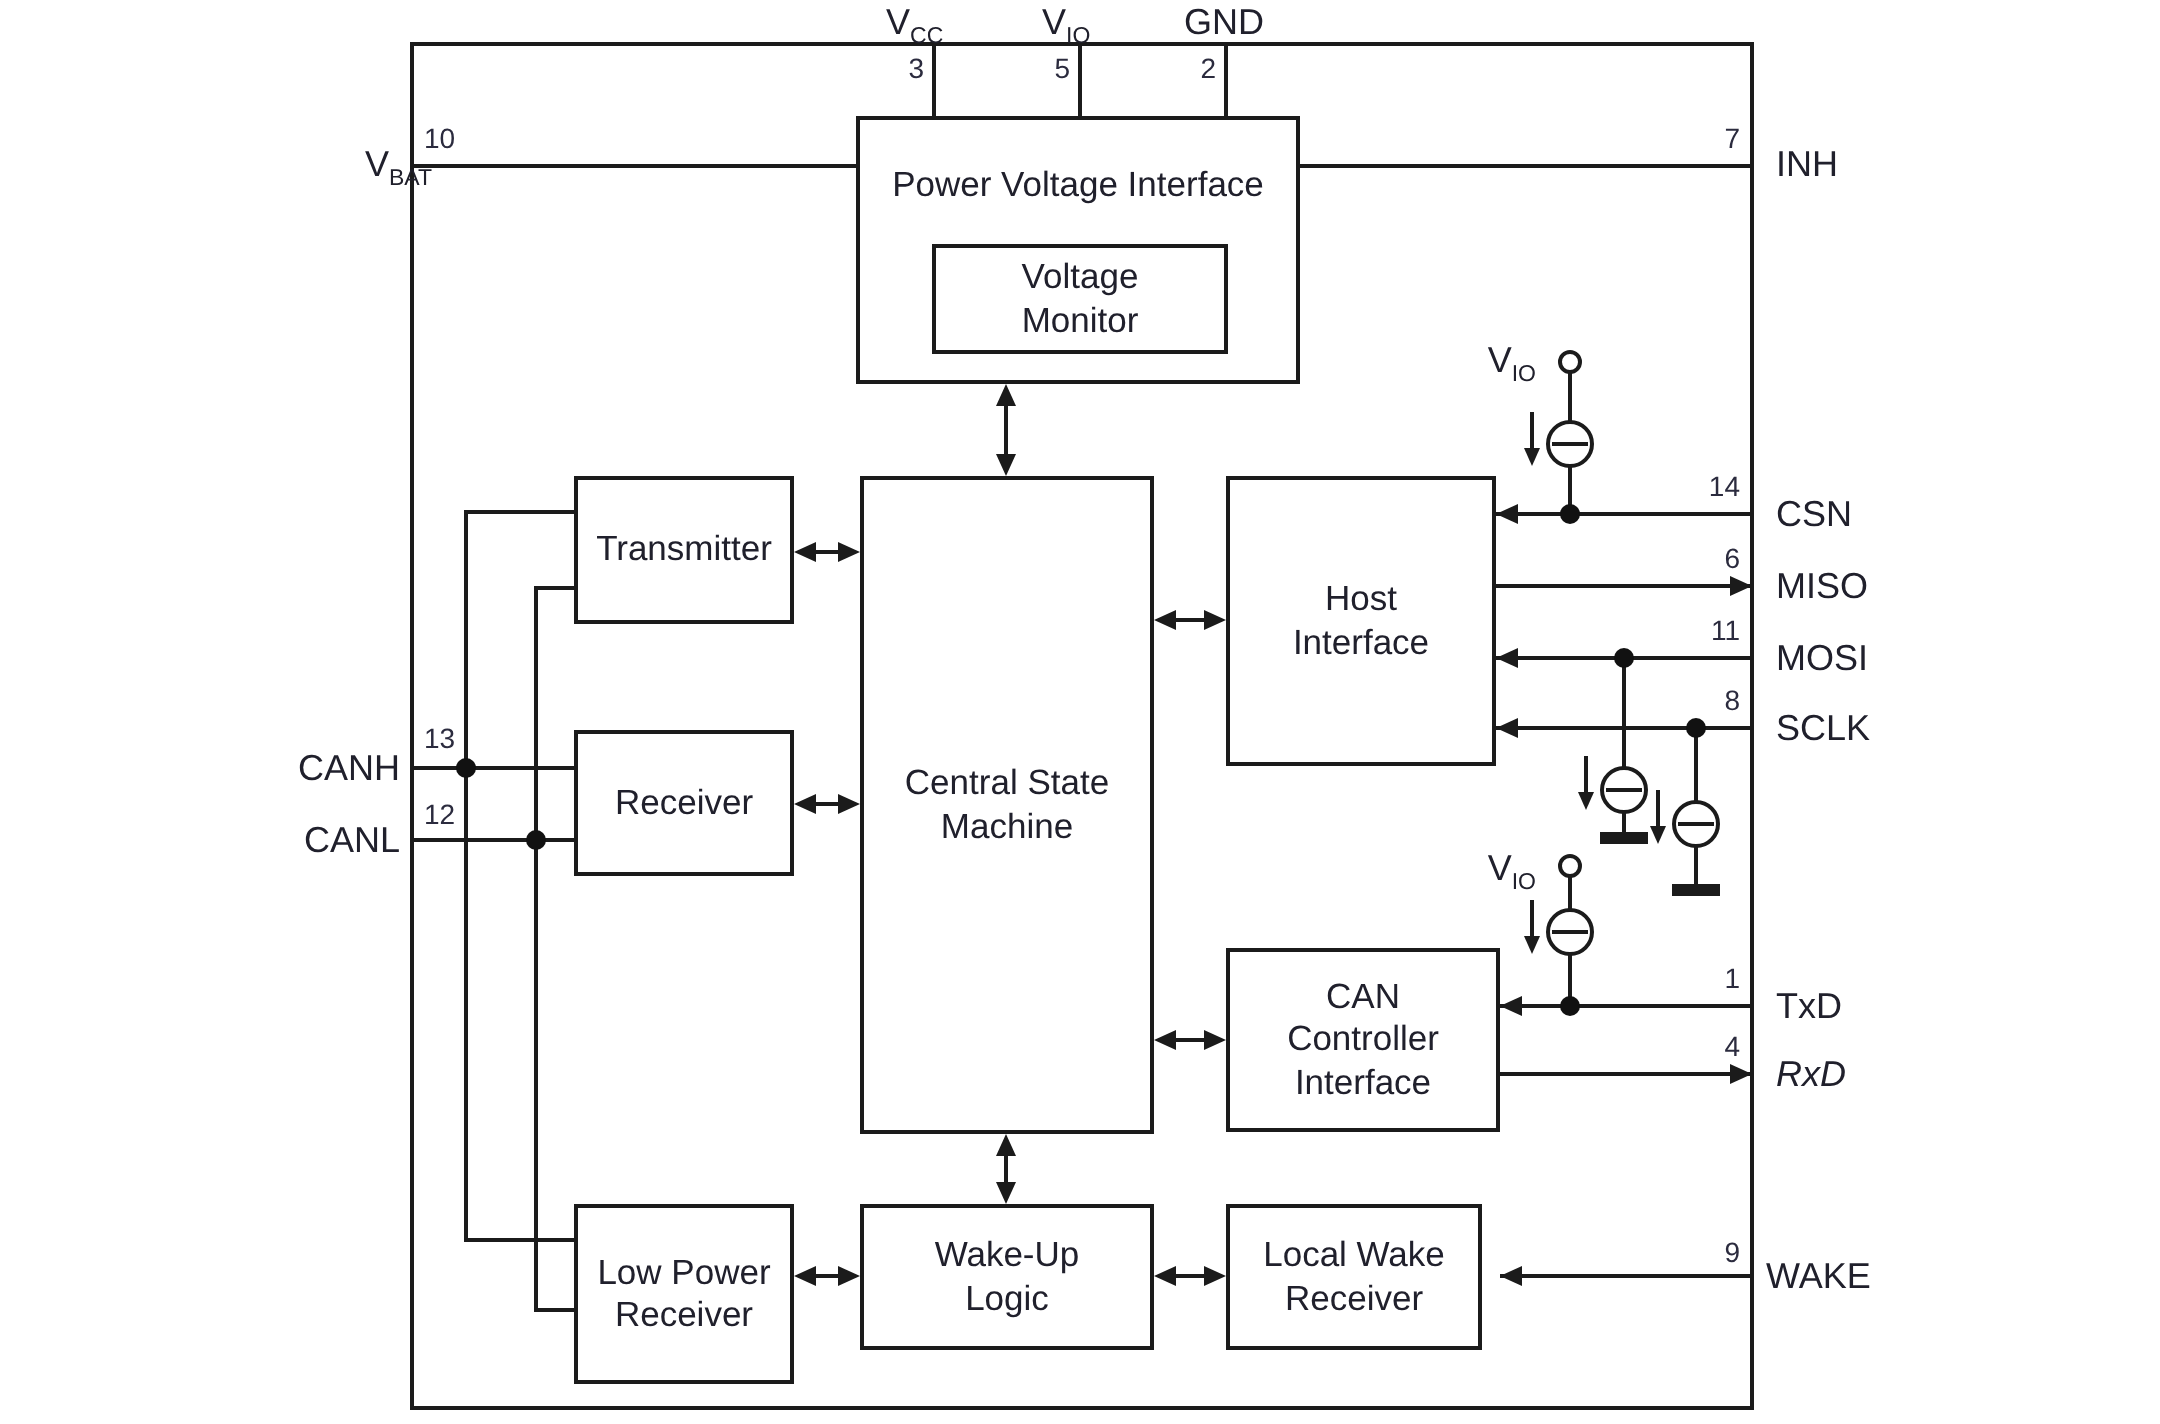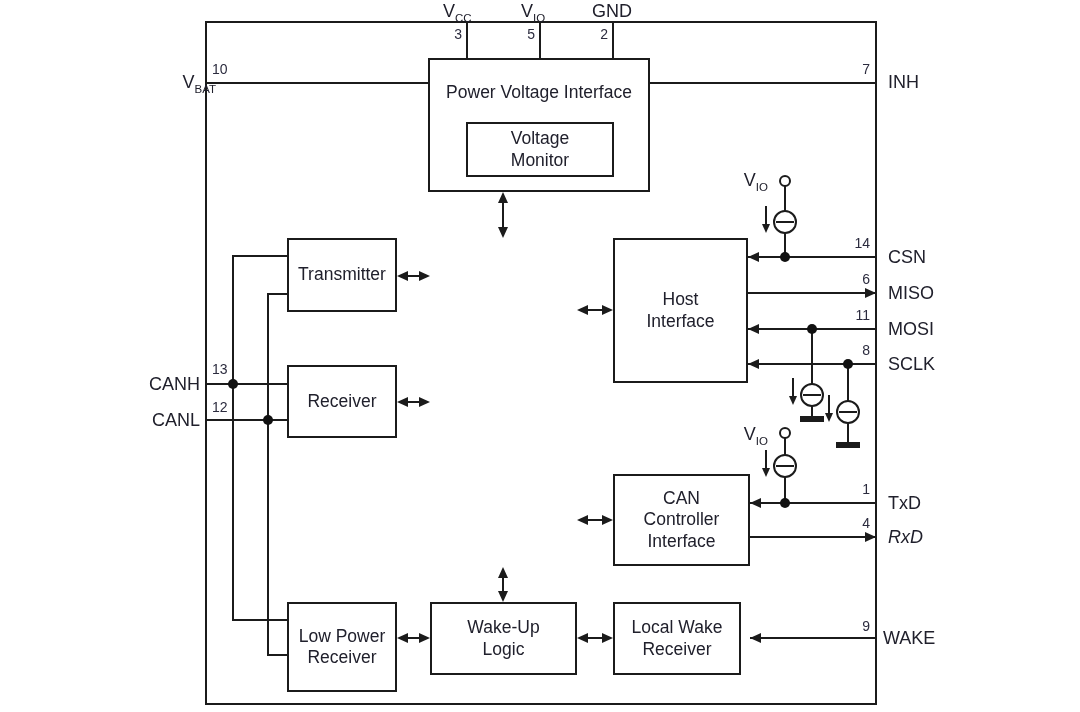--- a/index.html
+++ b/index.html
@@ -149,20 +149,24 @@
   <div class="box block" style="left:466px;top:122px;width:148px;height:55px;">
     <span class="block-label">Voltage
 Monitor</span>
   </div>
   <div class="box block" style="left:287px;top:238px;width:110px;height:74px;">
     <span class="block-label">Transmitter</span>
   </div>
   <div class="box block" style="left:287px;top:365px;width:110px;height:73px;">
     <span class="block-label">Receiver</span>
   </div>
+  <div class="box block" style="left:430px;top:238px;width:147px;height:329px;">
+    <span class="block-label">Central State
+Machine</span>
+  </div>
   <div class="box block" style="left:613px;top:238px;width:135px;height:145px;">
     <span class="block-label">Host
 Interface</span>
   </div>
   <div class="box block" style="left:613px;top:474px;width:137px;height:92px;">
     <span class="block-label">CAN
 Controller
 Interface</span>
   </div>
   <div class="box block" style="left:287px;top:602px;width:110px;height:90px;">

